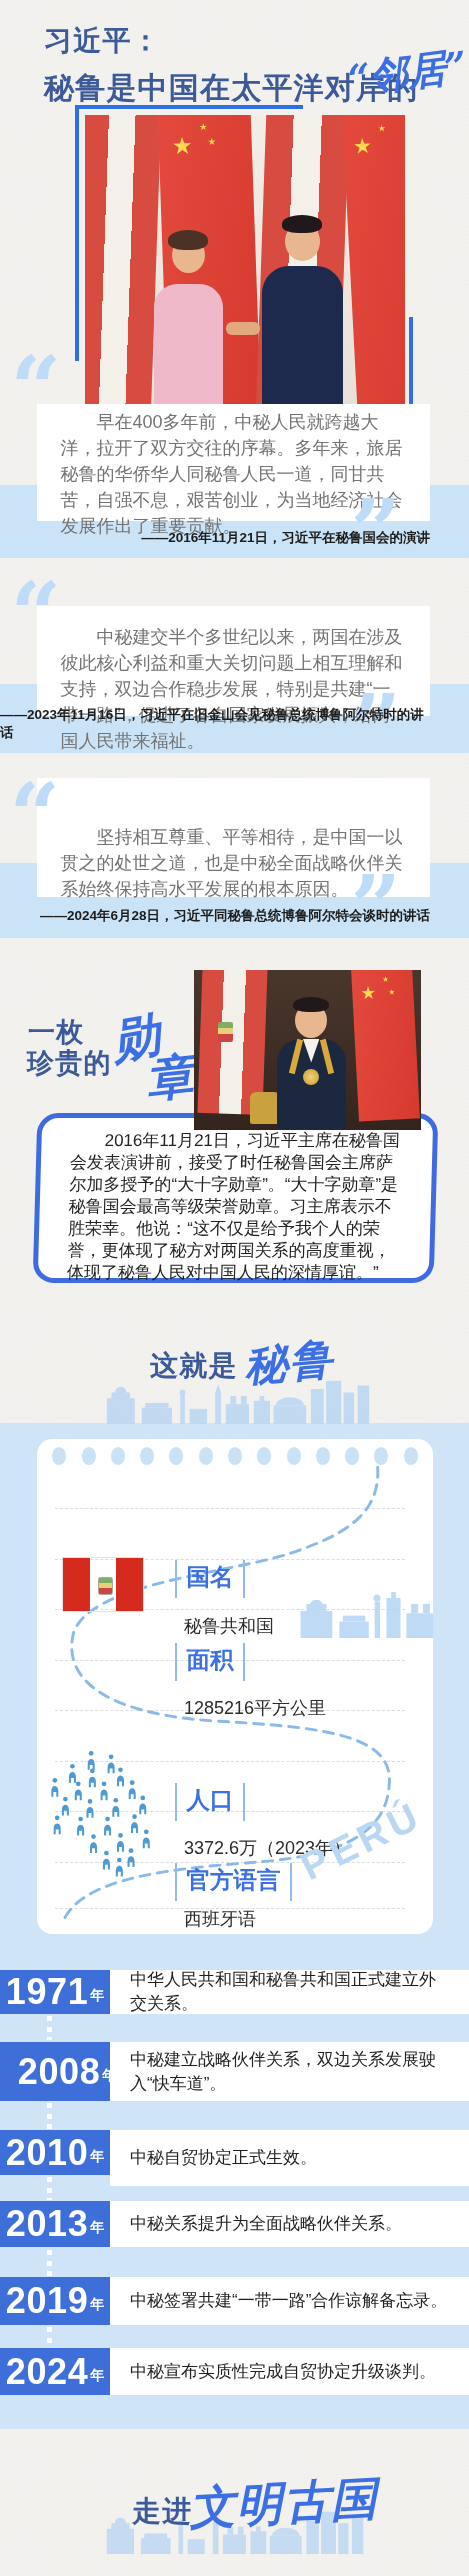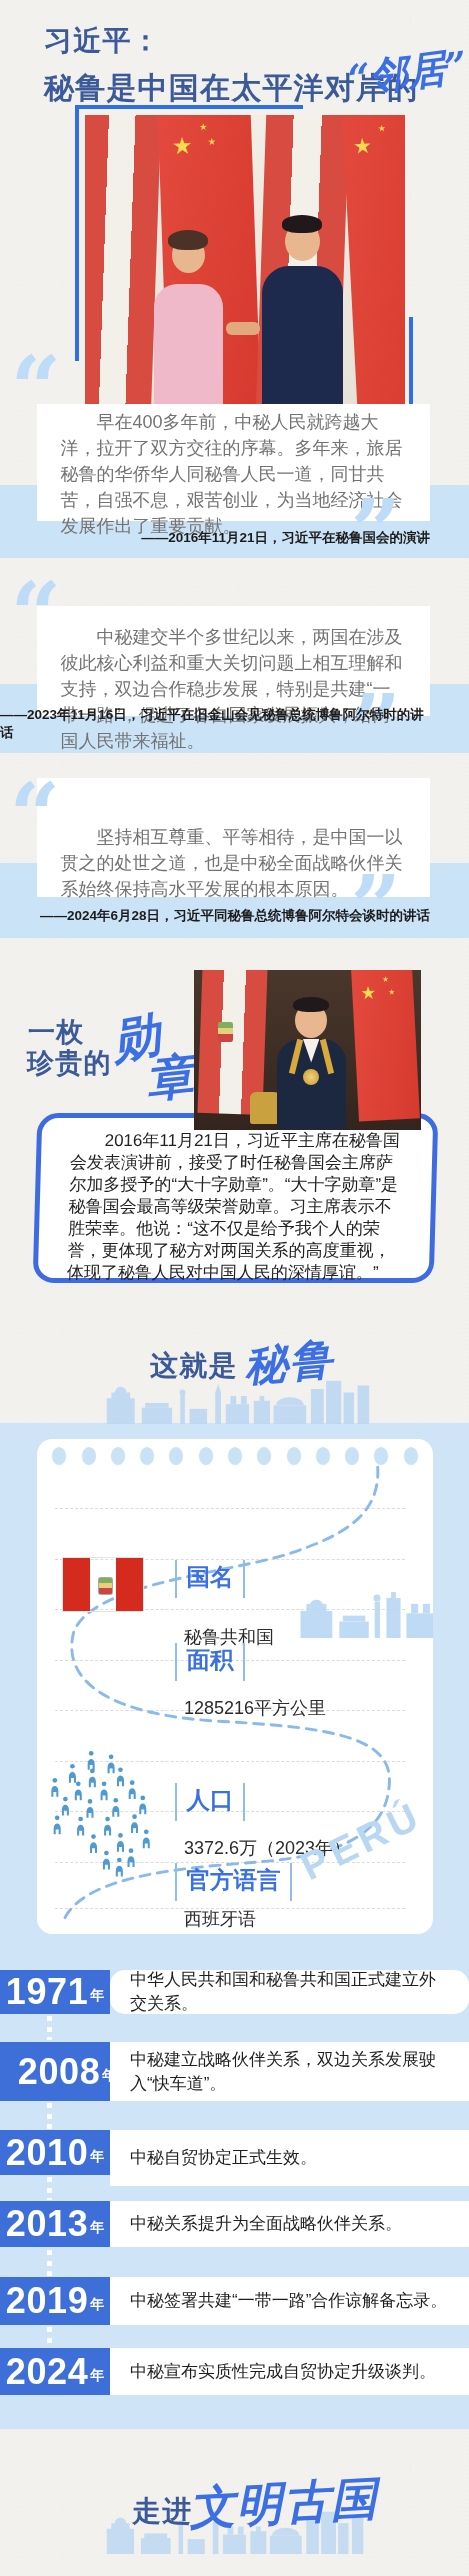--- a/index.html
+++ b/index.html
@@ -266,38 +266,38 @@
   </svg>
 </div>
 
 <div class="abs" id="flag-peru">
   <div class="b fr"></div>
     <div class="b"></div>
     <div class="b fr"></div>
   <div id="flag-emblem"></div>
 </div>
 <div class="abs fact-label" style="top:1560px;">国名</div>
-<div class="abs fact-value" style="top:1614px;margin-top:11px;">秘鲁共和国</div>
+<div class="abs fact-value" style="top:1614px;">秘鲁共和国</div>
 
 <div class="abs fact-label" style="top:1643px;">面积</div>
 <div class="abs fact-value" style="top:1696px;">1285216平方公里</div>
 
 <div class="abs fact-label" style="top:1783px;">人口</div>
 <div class="abs fact-value" style="top:1836px;">3372.6万（2023年）</div>
 
 <div class="abs fact-label" style="top:1863px;">官方语言</div>
 <div class="abs fact-value" style="top:1907px;">西班牙语</div>
 
 <div class="abs" id="perú-mark">PERÚ</div>
 
 <div class="abs yearbox" style="top:1970px;height:44px;">
   <span class="yr">1971</span>
     <span class="yrs">年</span>
 </div>
-<div class="abs eventrow" style="top:1970px;height:44px;border-radius:15px;">
+<div class="abs eventrow" style="top:1970px;height:44px;">
   <p>中华人民共和国和秘鲁共和国正式建立外交关系。</p>
 </div>
 <div class="abs dotline" style="top:2016px;height:24px;"></div>
 
 <div class="abs yearbox" style="top:2042px;height:59px;padding-left:12px;">
   <span class="yr">2008</span>
     <span class="yrs">年</span>
 </div>
 <div class="abs eventrow" style="top:2042px;height:59px;">
   <p>中秘建立战略伙伴关系，双边关系发展驶入“快车道”。</p>

